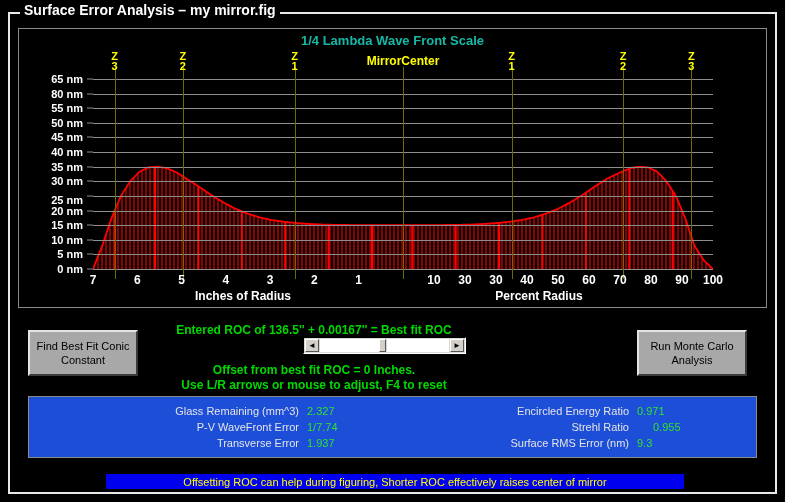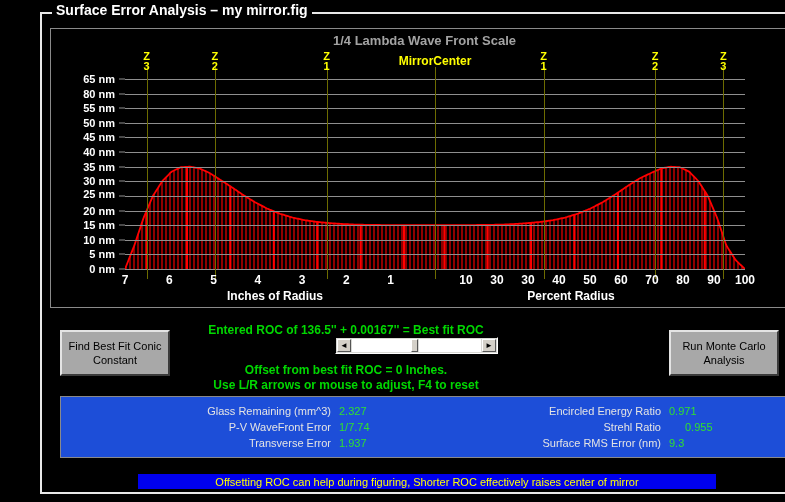--- a/index.html
+++ b/index.html
@@ -1,30 +1,30 @@
 <!DOCTYPE html>
 <html><head>
 <meta charset="utf-8">
 <style>
   html,body{margin:0;padding:0;background:#000;}
   body{width:785px;height:502px;overflow:hidden;
        font-family:"Liberation Sans",sans-serif;-webkit-font-smoothing:none;}
-  .app{position:relative;width:628px;height:502px;background:#000;margin-left:32px;}
+  .app{position:relative;width:628px;height:502px;background:#000;}
 
   
   .group-frame{position:absolute;left:8px;top:12px;width:769px;height:482px;
       border:2px solid #e8e8e8;box-sizing:border-box;}
   .group-title{position:absolute;left:20px;top:2px;background:#000;color:#fff;
       font-size:14px;font-weight:bold;padding:0 4px;white-space:nowrap;letter-spacing:0px;}
 
   
   .plot-panel{position:absolute;left:18px;top:28px;width:749px;height:280px;
       background:#000;border:1px solid #8a8a8a;box-sizing:border-box;}
   .plot-title{position:absolute;left:0;top:4px;width:100%;text-align:center;
-      color:#a3a3a3;font-size:13px;font-weight:bold;}
+      color:#14b8a6;font-size:13px;font-weight:bold;}
 
   
   .grid-area{position:absolute;left:74px;top:50px;width:620px;height:190px;}
   .gridline{position:absolute;left:0;width:100%;height:1px;background:#8f8f8f;}
 
   
   .ylabels{position:absolute;left:0;top:50px;width:70px;height:190px;}
   .ylab{position:absolute;right:6px;color:#fff;font-size:11px;font-weight:bold;
        transform:translateY(-50%);white-space:nowrap;}
   .ytick{position:absolute;left:68px;width:6px;height:1px;background:#8f8f8f;
@@ -98,21 +98,21 @@
         <div class="ylab" style="top: 190px;">0 nm</div>
         <div class="ytick" style="top: 190px;"></div>
         <div class="ylab" style="top: 175.385px;">5 nm</div>
         <div class="ytick" style="top: 175.385px;"></div>
         <div class="ylab" style="top: 160.769px;">10 nm</div>
         <div class="ytick" style="top: 160.769px;"></div>
         <div class="ylab" style="top: 146.154px;">15 nm</div>
         <div class="ytick" style="top: 146.154px;"></div>
         <div class="ylab" style="top: 131.538px;">20 nm</div>
         <div class="ytick" style="top: 131.538px;"></div>
-        <div class="ylab" style="top: 115px;">25 nm</div>
+        <div class="ylab" style="top: 121px;">25 nm</div>
         <div class="ytick" style="top: 116.923px;"></div>
         <div class="ylab" style="top: 102.308px;">30 nm</div>
         <div class="ytick" style="top: 102.308px;"></div>
         <div class="ylab" style="top: 87.6923px;">35 nm</div>
         <div class="ytick" style="top: 87.6923px;"></div>
         <div class="ylab" style="top: 73.0769px;">40 nm</div>
         <div class="ytick" style="top: 73.0769px;"></div>
         <div class="ylab" style="top: 58.4615px;">45 nm</div>
         <div class="ytick" style="top: 58.4615px;"></div>
         <div class="ylab" style="top: 43.8462px;">50 nm</div>

